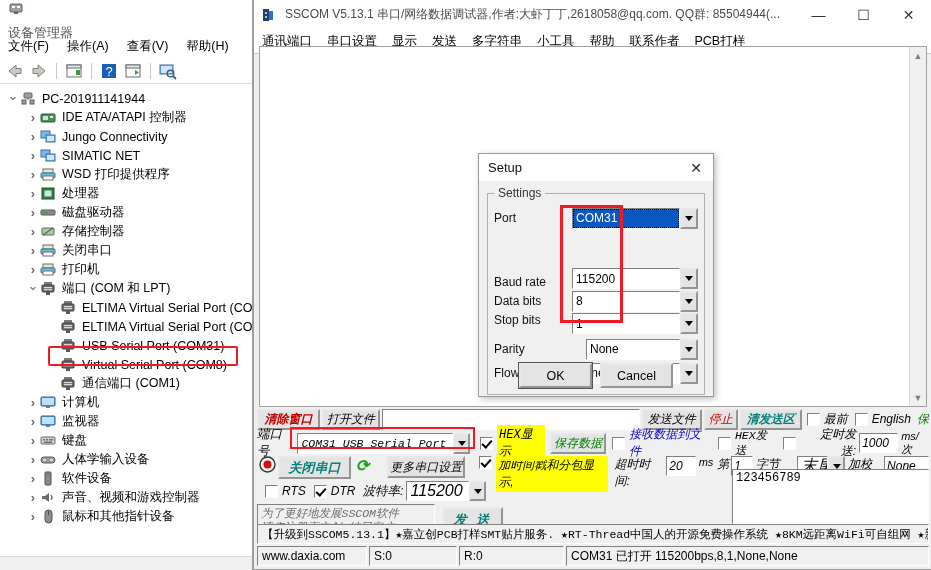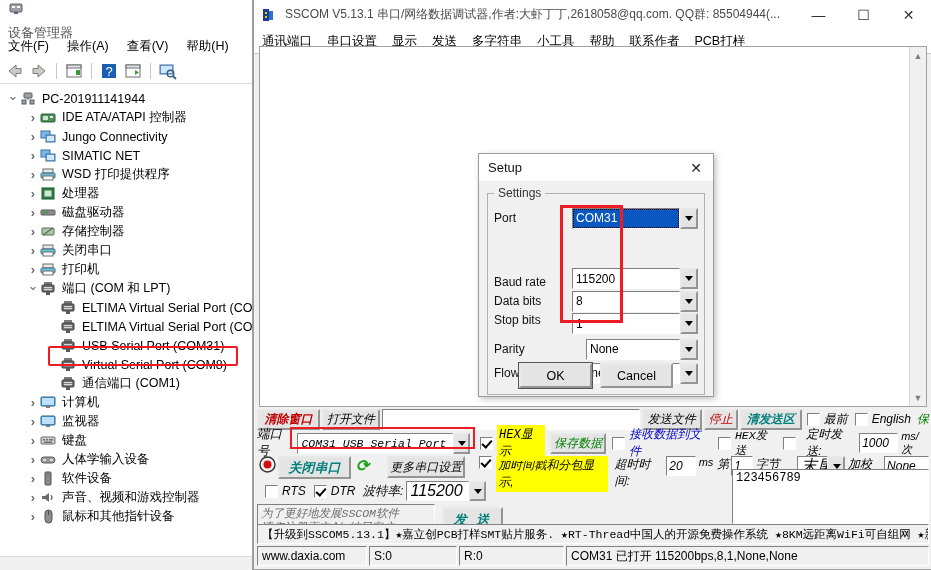--- a/index.html
+++ b/index.html
@@ -504,21 +504,21 @@
       <span class="cb checked" style="margin-left:10px;"></span>
       <span style="margin-left:4px;font-size:12px;background:#ffff00;padding:1px 2px;" class="mono">HEX显示</span>
       <div class="btn95" style="width:56px;margin-left:5px;">
         <span class="greentxt">保存数据</span>
       </div>
       <span class="cb" style="margin-left:6px;"></span>
       <span class="bluetxt" style="margin-left:4px;font-size:12px;">接收数据到文件</span>
       <span class="cb" style="margin-left:7px;"></span>
       <span class="mono" style="margin-left:4px;font-size:11.5px;">HEX发送</span>
       <span class="cb" style="margin-left:6px;"></span>
-      <span style="margin-left:10px;font-size:12px;">定时发送:</span>
+      <span style="margin-left:10px;font-size:12px;text-align:right;">定时发送:</span>
       <div class="txtin" style="width:40px;margin-left:3px;">1000</div>
       <span style="margin-left:3px;font-size:11px;">ms/次</span>
     </div>
 
     <div class="row" style="height:24px;margin-top:2px;align-items:flex-start;">
       <span style="width:22px;display:flex;justify-content:center;">
         <svg width="17" height="17" viewBox="0 0 17 17">
           <circle cx="8.5" cy="8.5" r="7.5" fill="none" stroke="#333" stroke-width="1.4"></circle>
           <circle cx="8.5" cy="8.5" r="4" fill="#d01010"></circle>
         </svg>

